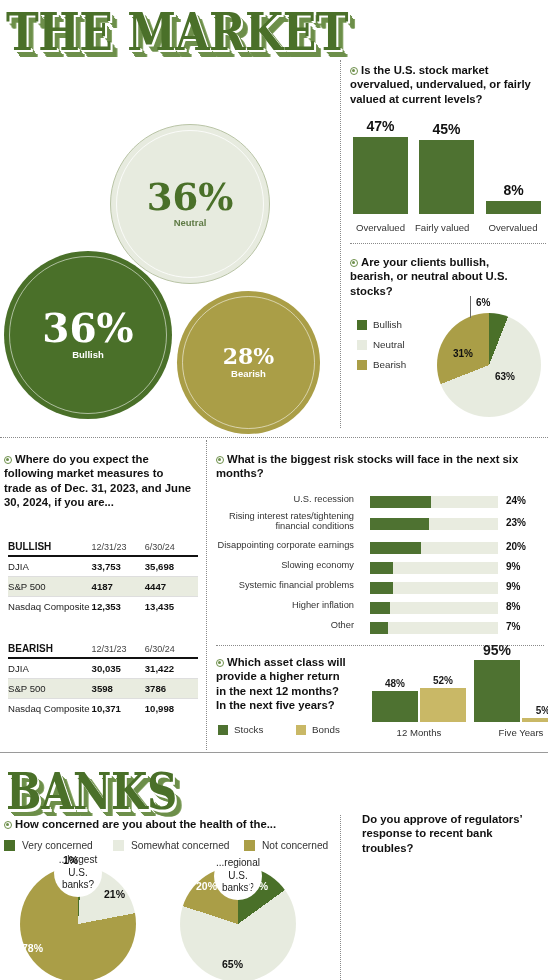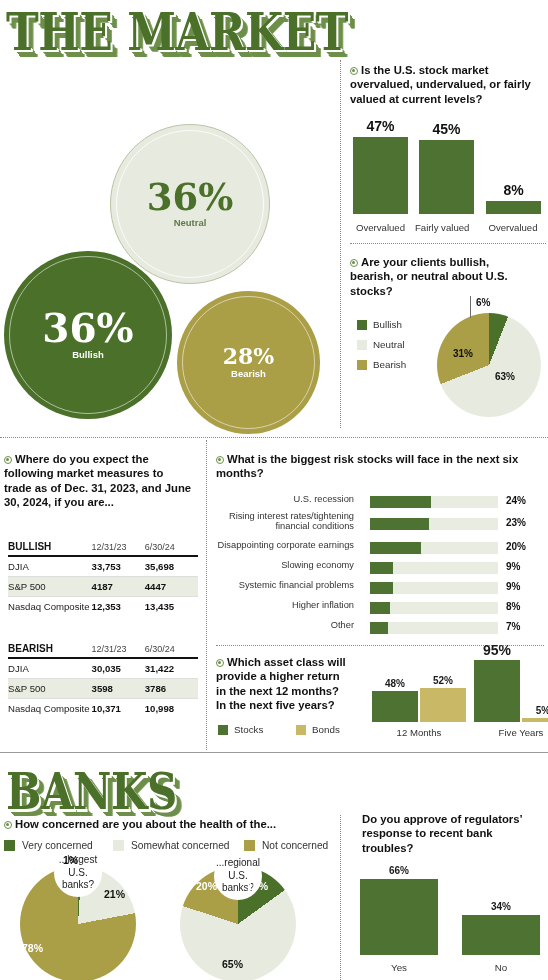--- a/index.html
+++ b/index.html
@@ -505,23 +505,14 @@
   <div class="donut-lab white" style="left:247px; top:880px;">15%</div>
   <div class="donut-lab dark" style="left:222px; top:958px;">65%</div>
   <div class="donut-lab white" style="left:196px; top:880px;">20%</div>
 
   <div class="dotted-v" style="left:340px; top:815px; height:165px;"></div>
 
   <div class="q" id="q-regulators" style="left:362px; top:812px; width:184px;">
     <span>Do you approve of regulators’ response to recent bank troubles?</span>
   </div>
 
-  <div style="position:absolute; left:352px; top:855px; width:196px; height:120px;">
-    <div style="position:absolute; left:8px; bottom:20px; width:78px; height:76px; background:#4e7231;"></div>
-    <div style="position:absolute; left:8px; bottom:99px; width:78px; text-align:center; font-size:10px; font-weight:700;">66%</div>
-    <div style="position:absolute; left:8px; bottom:2px; width:78px; text-align:center; font-size:9.8px; color:#333;">Yes</div>
-
-    <div style="position:absolute; left:110px; bottom:20px; width:78px; height:40px; background:#4e7231;"></div>
-    <div style="position:absolute; left:110px; bottom:63px; width:78px; text-align:center; font-size:10px; font-weight:700;">34%</div>
-    <div style="position:absolute; left:110px; bottom:2px; width:78px; text-align:center; font-size:9.8px; color:#333;">No</div>
-  </div>
 
 </div>
 
 </body></html>

